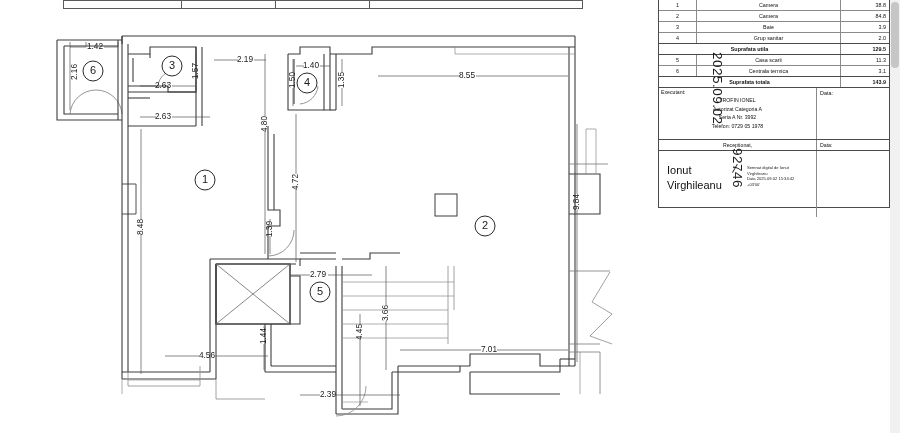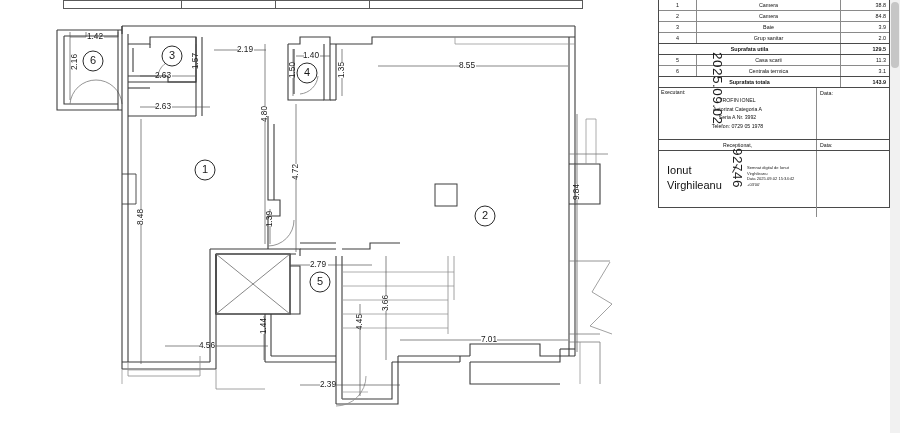--- a/index.html
+++ b/index.html
@@ -7,21 +7,21 @@
   body {
     width:900px; height:433px;
     background:#ffffff;
     font-family:"Liberation Sans", sans-serif;
     overflow:hidden;
     position:relative;
   }
   #root { position:absolute; inset:0; }
 
   
-  #plan { position:absolute; left:0; top:4px; width:660px; height:307px; }
+  #plan { position:absolute; left:0; top:14px; width:660px; height:307px; }
   #plan svg { display:block; }
 
   
   #panel {
     position:absolute; left:658px; top:0; width:232px; height:208px;
     border:1px solid #4a4a4a; border-top:none;
     background:#fff;
     font-size:5.4px; color:#111;
   }
   .trow { display:flex; border-bottom:1px solid #8a8a8a; height:11px; align-items:center; }

